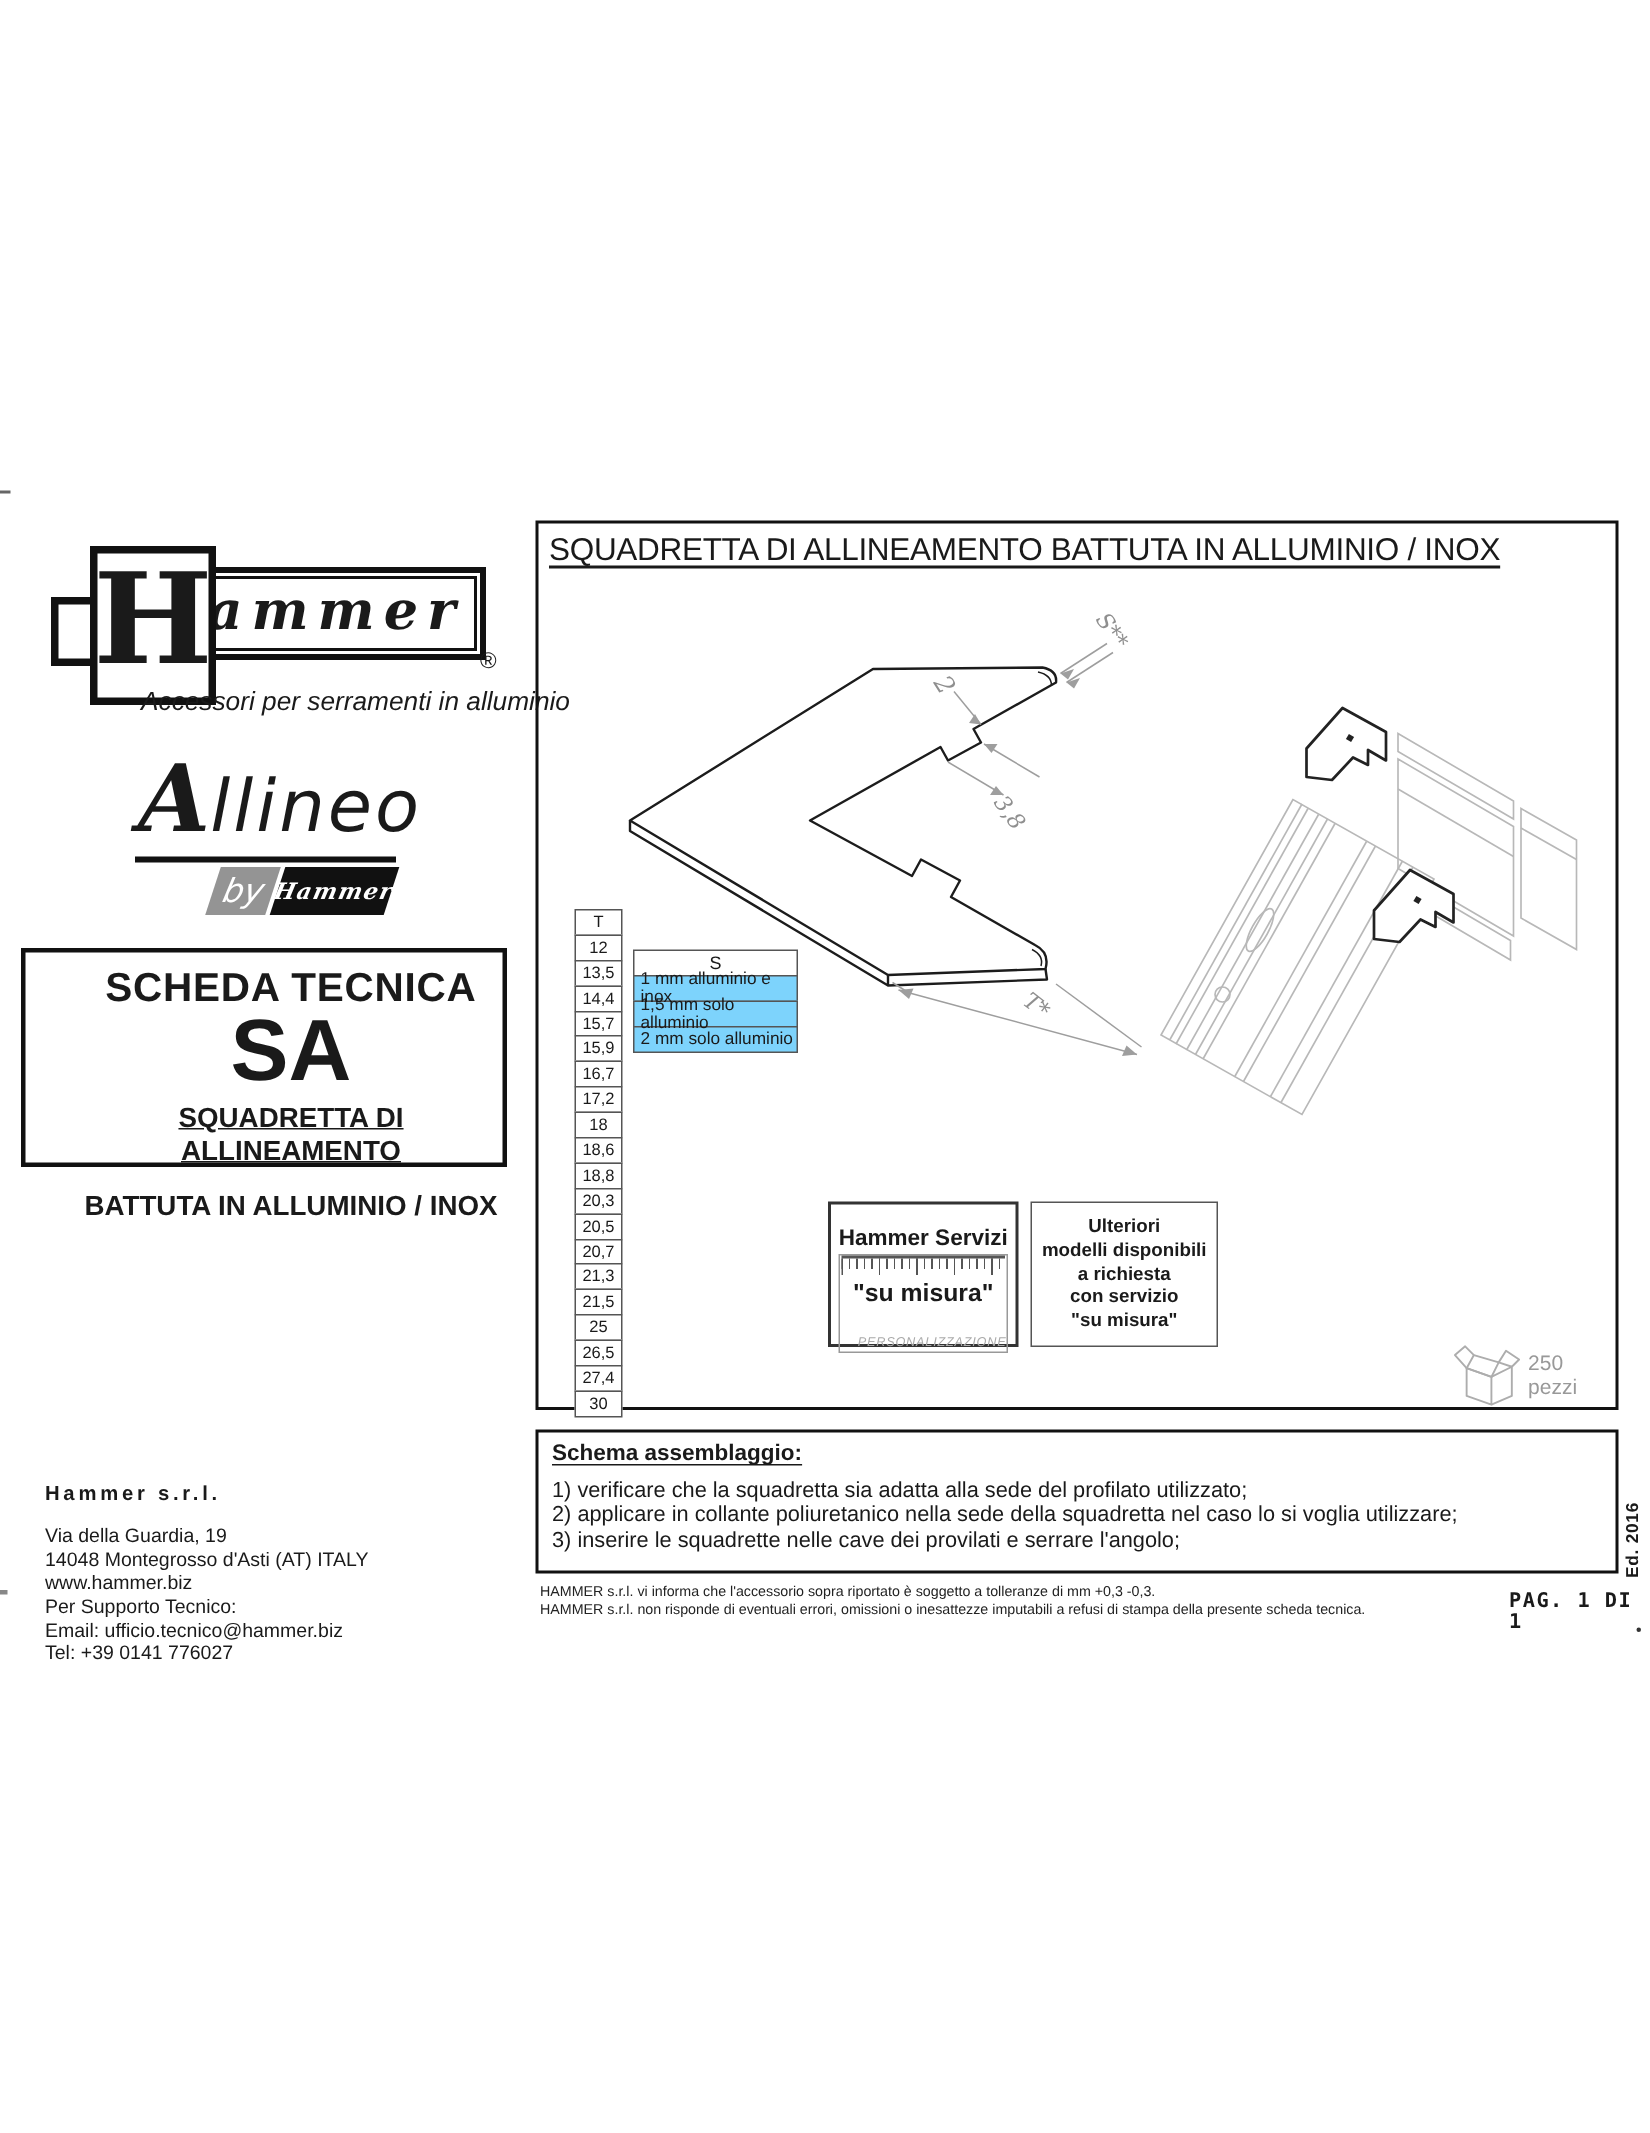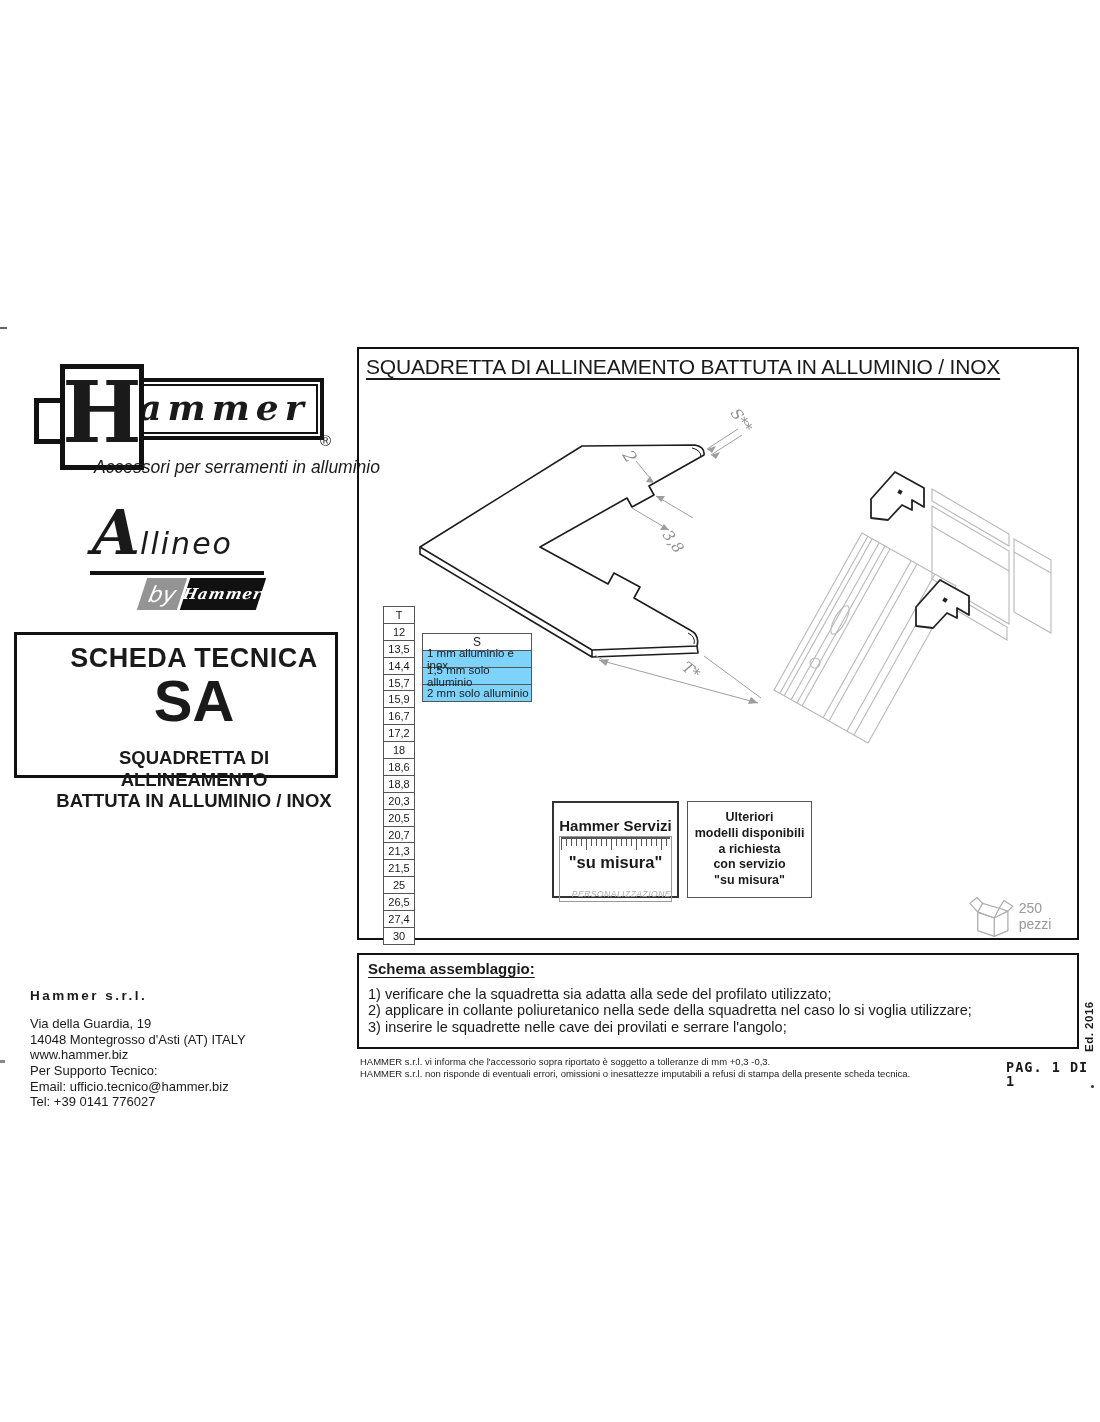--- a/index.html
+++ b/index.html
@@ -23,36 +23,36 @@
   .hl-hbox{position:absolute;left:32px;top:2px;width:74px;height:96px;border:5px solid #111;background:#fff;
            display:flex;align-items:center;justify-content:center;}
   .hl-h{font-family:"DejaVu Serif",serif;font-weight:bold;font-size:84px;line-height:1;margin-top:-8px;}
   .hl-reg{position:absolute;left:292px;top:70px;font-size:15px;}
   .hl-tagline{position:absolute;left:66px;top:95px;font-style:italic;font-size:17.5px;white-space:nowrap;}
 
   
   .allineo{left:90px;top:508px;width:235px;height:112px;}
   .al-name{position:absolute;left:2px;top:-6px;display:flex;align-items:baseline;}
   .al-a{font-family:"DejaVu Serif",serif;font-weight:bold;font-style:italic;font-size:62px;line-height:1;}
-  .al-rest{font-family:"DejaVu Sans",sans-serif;font-style:italic;font-size:30px;letter-spacing:2px;}
+  .al-rest{font-family:"DejaVu Sans",sans-serif;font-style:italic;font-size:48px;letter-spacing:2px;}
   .al-bar{position:absolute;left:0;top:63px;width:174px;height:4px;background:#111;}
   .al-by{position:absolute;left:52px;top:70px;width:40px;height:32px;background:#949494;
          transform:skewX(-18deg);display:flex;align-items:center;justify-content:center;}
   .al-by-text{color:#fff;font-style:italic;font-size:22px;font-family:"DejaVu Sans",sans-serif;transform:skewX(6deg);}
   .al-byhammer{position:absolute;left:95px;top:70px;width:76px;height:32px;background:#111;
                transform:skewX(-18deg);display:flex;align-items:center;justify-content:center;}
   .al-byhammer-text{color:#fff;font-family:"DejaVu Serif",serif;font-weight:bold;font-style:italic;
                     font-size:15px;letter-spacing:1px;transform:skewX(6deg);}
 
   
   .scheda{left:14px;top:632px;width:324px;height:146px;border:3px solid #111;text-align:center;box-sizing:border-box;padding-left:36px;}
   .scheda-label{margin-top:8px;font-size:27px;font-weight:bold;letter-spacing:0.5px;}
   .scheda-code{font-size:58px;font-weight:bold;line-height:0.92;}
-  .scheda-sub{font-size:18.5px;font-weight:bold;line-height:1.15;}
-  .scheda-sub.first{margin-top:20px;}
+  .scheda-sub{font-size:18.5px;font-weight:bold;line-height:1.15;margin-top:16px;}
+  .scheda-sub.first{margin-top:7px;text-decoration:underline;}
 
   
   .main-box{left:357px;top:347px;width:722px;height:593px;border:2.5px solid #111;box-sizing:border-box;}
   .main-title{position:absolute;left:7px;top:6px;font-size:21px;letter-spacing:-0.2px;
               text-decoration:underline;text-underline-offset:4px;white-space:nowrap;}
   .drawing{position:absolute;left:0;top:0;width:717px;height:588px;}
 
   .t-table{position:absolute;left:24px;top:258px;width:32px;}
   .t-cell{height:15.9px;border:1px solid #555;margin-top:-1px;background:#fff;
           display:flex;align-items:center;justify-content:center;font-size:11px;}

